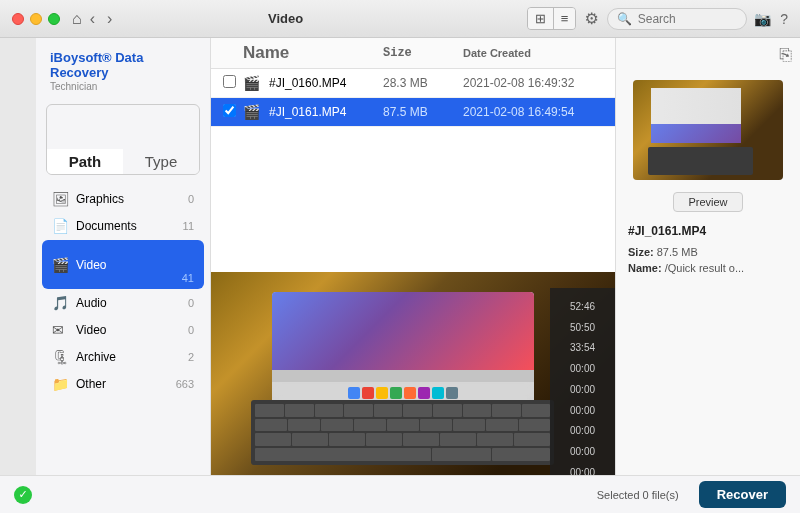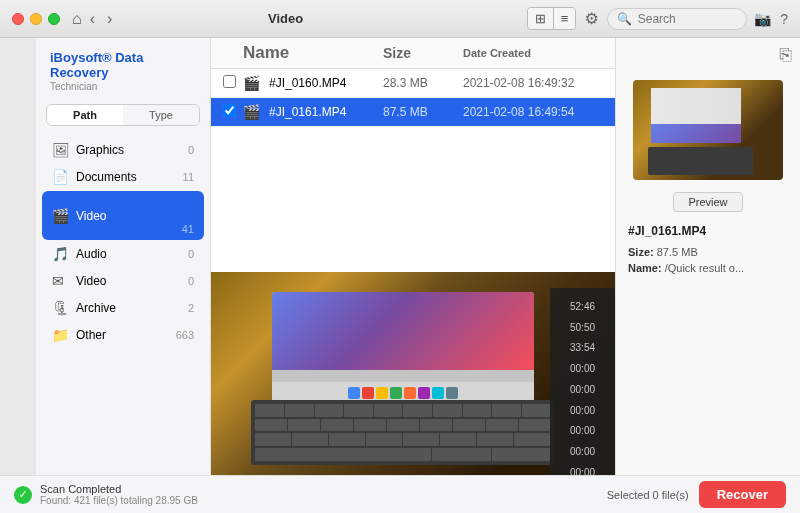--- a/index.html
+++ b/index.html
@@ -35,37 +35,37 @@
 
     
     .main-layout { display: flex; flex: 1; overflow: hidden; padding-left: 36px; }
 
     
     .sidebar { width: 175px; background: #f5f5f7; border-right: 1px solid #ddd; display: flex; flex-direction: column; flex-shrink: 0; }
     .app-header { padding: 12px 14px 6px; }
     .app-title { font-size: 13px; font-weight: 700; color: #1a56cc; }
     .app-subtitle { font-size: 10px; color: #888; margin-top: 1px; }
     .path-type-tabs { display: flex; margin: 6px 10px 8px; border: 1px solid #ccc; border-radius: 6px; overflow: hidden; }
-    .pt-tab { flex: 1; text-align: center; padding: 4px 0; font-size: 11px; cursor: pointer; background: #f5f5f7; color: #555; }
+    .pt-tab { flex: 1; text-align: center; padding: 4px 0; font-size: 15px; cursor: pointer; background: #f5f5f7; color: #555; margin-top: 44px; }
     .pt-tab.active { background: #fff; font-weight: 600; color: #222; }
     .sidebar-items { flex: 1; overflow-y: auto; padding: 2px 0; }
     .sidebar-item { display: flex; align-items: center; padding: 5px 10px; cursor: pointer; border-radius: 6px; margin: 1px 6px; }
     .sidebar-item.active { background: #2563eb; color: white; }
     .sidebar-item.active .item-count { color: #a0c4ff; margin-top: 27px; }
     .sidebar-item.active .item-icon { color: white; }
     .item-icon { width: 18px; font-size: 14px; margin-right: 6px; color: #555; flex-shrink: 0; }
     .item-label { flex: 1; font-size: 12px; }
     .item-count { font-size: 11px; color: #999; }
 
     
     .content-area { flex: 1; display: flex; flex-direction: column; overflow: hidden; background: #fff; }
     .file-list-header { display: flex; align-items: center; padding: 5px 12px; border-bottom: 1px solid #e0e0e0; background: #fafafa; }
     .col-check { width: 20px; }
     .col-name { flex: 1; font-size: 17px; color: #666; font-weight: 600; }
-    .col-size { width: 80px; font-size: 14px; color: #666; font-weight: 600; }
+    .col-size { width: 80px; font-size: 12px; color: #666; font-weight: 600; font-family: Liberation Mono, monospace; }
     .col-date { width: 140px; font-size: 11px; color: #666; font-weight: 600; }
     .file-rows { overflow-y: auto; flex: 1; }
     .file-row { display: flex; align-items: center; padding: 5px 12px; border-bottom: 1px solid #f0f0f0; cursor: pointer; }
     .file-row.selected { background: #2563eb; color: white; }
     .file-row.selected .row-size, .file-row.selected .row-date { color: #cce0ff; }
     .row-check { width: 20px; }
     .row-check input { cursor: pointer; }
     .row-icon { width: 22px; margin-right: 4px; font-size: 14px; }
     .row-name { flex: 1; font-size: 12px; font-weight: 500; }
     .row-size { width: 80px; font-size: 12px; color: #666; }
@@ -105,21 +105,21 @@
     .time-list { position: absolute; right: 0; top: 16px; width: 65px; height: 100%; background: rgba(30,30,30,0.85); display: flex; flex-direction: column; justify-content: space-around; padding: 8px 6px; }
     .time-item { font-size: 10px; color: #ccc; text-align: center; cursor: pointer; }
 
     
     .bottom-bar { height: 38px; background: #f5f5f7; border-top: 1px solid #ddd; display: flex; align-items: center; padding: 0 14px; gap: 10px; flex-shrink: 0; }
     .scan-status { display: flex; align-items: center; gap: 8px; flex: 1; }
     .status-icon { width: 18px; height: 18px; background: #28c940; border-radius: 50%; display: flex; align-items: center; justify-content: center; color: white; font-size: 11px; flex-shrink: 0; }
     .status-text { font-size: 11px; color: #333; }
     .status-subtext { font-size: 10px; color: #888; }
     .selected-info { font-size: 11px; color: #555; white-space: nowrap; }
-    .recover-btn { background: #ef4444; color: white; border: none; border-radius: 6px; padding: 6px 18px; font-size: 13px; font-weight: 600; cursor: pointer; white-space: nowrap; }
+    .recover-btn { background: #0c4a6e; color: white; border: none; border-radius: 6px; padding: 6px 18px; font-size: 13px; font-weight: 600; cursor: pointer; white-space: nowrap; margin-left: 10px; }
 
     .home-btn { background: none; border: none; cursor: pointer; font-size: 16px; color: #555; margin-right: 4px; }
   </style>
 </head>
 <body>
 
 <div class="title-bar">
   <div class="traffic-lights">
     <div class="traffic-light tl-close"></div>
     <div class="traffic-light tl-min"></div>
@@ -326,20 +326,16 @@
         <span class="info-label">Name:</span>
         <span>/Quick result o...</span>
       </div>
     </div>
   </div>
 </div>
 
 <div class="bottom-bar">
   <div class="scan-status">
     <div class="status-icon">✓</div>
-    <div>
-      <div class="status-text">Scan Completed</div>
-      <div class="status-subtext">Found: 421 file(s) totaling 28.95 GB</div>
-    </div>
   </div>
   <span class="selected-info">Selected 0 file(s)</span>
   <button class="recover-btn">Recover</button>
 </div>
 
 </body></html>

